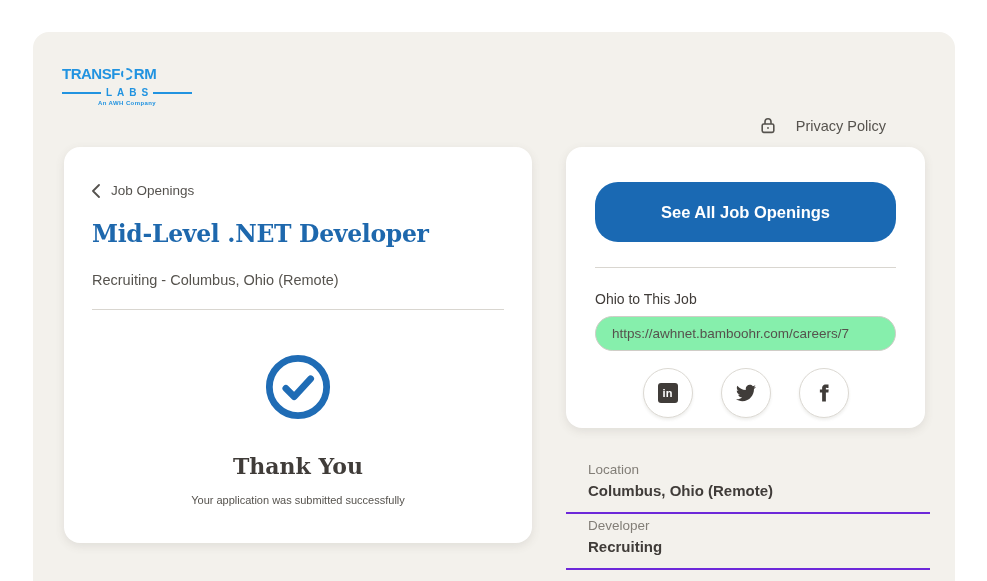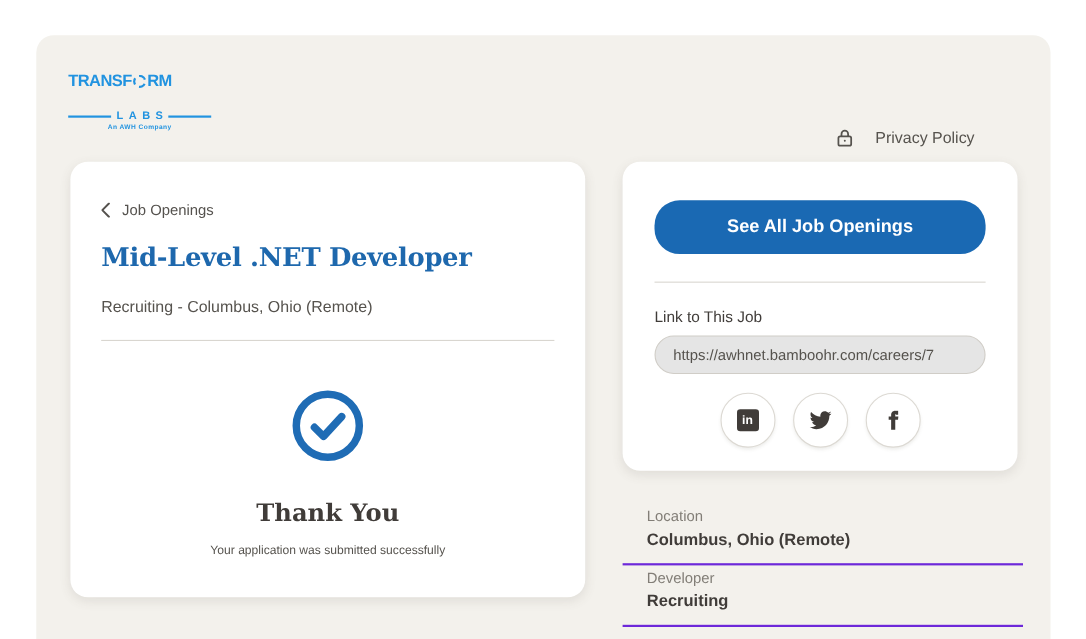--- a/index.html
+++ b/index.html
@@ -8,21 +8,21 @@
 
   .panel { position: absolute; left: 33px; top: 32px; width: 922px; height: 600px;
     background: #f3f1ec; border-radius: 16px; }
 
   
   .logo { position: absolute; left: 29px; top: 32px; width: 130px; cursor: pointer; }
   .logo-top { display: flex; align-items: center; color: #2193e0; font-weight: bold;
     font-size: 15px; letter-spacing: -0.5px; line-height: 20px; }
   .gear { display: inline-block; width: 12px; height: 12px; border: 2.6px dashed #2193e0;
     border-radius: 50%; margin: 0 1px; }
-  .logo-mid { display: flex; align-items: center; justify-content: center; margin-top: 16px; gap: 5px; }
+  .logo-mid { display: flex; align-items: center; justify-content: center; margin-top: 3px; gap: 5px; }
   .logo-mid .dash { flex: 1; height: 2px; background: #2193e0; }
   .labs { color: #2193e0; font-weight: bold; font-size: 10px; letter-spacing: 5px;
     margin-right: -5px; }
   .logo-tag { text-align: center; color: #2193e0; font-weight: bold; font-size: 6px;
     letter-spacing: 0.4px; margin-top: 2px; }
 
   
   .privacy-row { position: absolute; right: 69px; top: 85px; }
   .privacy { display: flex; align-items: center; gap: 20px; color: #56534e; font-size: 14.5px;
     text-decoration: none; cursor: pointer; }
@@ -44,30 +44,30 @@
   .job-subtitle { color: #56534e; font-size: 14.5px; margin-top: 24px; }
   .hr { height: 1px; background: #d9d6d0; border: 0; }
   .left-card .hr { margin-top: 21px; }
   .confirm { text-align: center; }
   .confirm svg { margin-top: 43px; }
   .thank-you { font-family: "DejaVu Serif", "Liberation Serif", serif; font-weight: bold;
     color: #403c39; font-size: 22px; margin-top: 28px; }
   .success-msg { color: #56534e; font-size: 11px; margin-top: 15px; }
 
   
-  .see-all-btn { display: block; width: 100%; height: 49px; border: 0; border-radius: 23px;
+  .see-all-btn { display: block; width: 100%; height: 60px; border: 0; border-radius: 23px;
     background: #1a69b3; color: #ffffff; font-family: "Liberation Sans", sans-serif;
     font-size: 16.5px; font-weight: bold; cursor: pointer; }
   .right-card .hr { margin-top: 25px; }
   .link-label { display: block; color: #403c39; font-size: 14px; margin-top: 23px; }
   .link-input { display: block; width: 100%; height: 35px; margin-top: 9px;
-    border: 1px solid #d0cdc7; border-radius: 18px; background: #e5e5e5; padding: 0 16px;
+    border: 1px solid #d0cdc7; border-radius: 18px; background: #86efac; padding: 0 16px;
     color: #55524d; font-size: 13.5px; font-family: "Liberation Sans", sans-serif;
     outline: none; white-space: nowrap; overflow: hidden; }
-  .socials { display: flex; justify-content: center; gap: 16px; margin-top: 17px; }
+  .socials { display: flex; justify-content: center; gap: 28px; margin-top: 17px; }
   .social-btn { width: 50px; height: 50px; border-radius: 50%; background: #ffffff;
     border: 1px solid #dcd9d3; box-shadow: 0 2px 3px rgba(90,84,70,0.10); cursor: pointer;
     display: flex; align-items: center; justify-content: center; }
   .li-badge { width: 20px; height: 20px; background: #403c39; border-radius: 3px;
     color: #ffffff; font-size: 11px; font-weight: bold; display: flex; align-items: center;
     justify-content: center; }
   .social-btn svg { fill: #403c39; }
 
   
   .job-info { position: absolute; left: 533px; top: 430px; width: 364px; }
@@ -121,21 +121,21 @@
         <polyline points="22.5,36.5 31,45 48,26.5" stroke-width="7" stroke-linecap="round" stroke-linejoin="round"></polyline>
       </svg>
       <h2 class="thank-you">Thank You</h2>
       <p class="success-msg">Your application was submitted successfully</p>
     </div>
   </section>
 
   <section class="card right-card">
     <button class="see-all-btn">See All Job Openings</button>
     <div class="hr"></div>
-    <label class="link-label">Link to This Job</label>
+    <label class="link-label">Ohio to This Job</label>
     <input class="link-input" readonly="" value="https://awhnet.bamboohr.com/careers/7" style="">
     <div class="socials">
       <button class="social-btn">
         <span class="li-badge">in</span>
       </button>
       <button class="social-btn">
         <svg width="20" height="20" viewBox="0 0 24 24">
           <path d="M23.954 4.569c-.885.389-1.83.654-2.825.775 1.014-.611 1.794-1.574 2.163-2.723-.951.555-2.005.959-3.127 1.184-.896-.959-2.173-1.559-3.591-1.559-2.717 0-4.92 2.203-4.92 4.917 0 .39.045.765.127 1.124C7.691 8.094 4.066 6.13 1.64 3.161c-.427.722-.666 1.561-.666 2.475 0 1.71.87 3.213 2.188 4.096-.807-.026-1.566-.248-2.228-.616v.061c0 2.385 1.693 4.374 3.946 4.827-.413.111-.849.171-1.296.171-.314 0-.615-.03-.916-.086.631 1.953 2.445 3.377 4.604 3.417-1.68 1.319-3.809 2.105-6.102 2.105-.39 0-.779-.023-1.17-.067 2.189 1.394 4.768 2.209 7.557 2.209 9.054 0 14-7.503 14-14 0-.21-.005-.42-.014-.63.961-.689 1.8-1.56 2.46-2.548l-.047-.02z"></path>
         </svg>
       </button>

